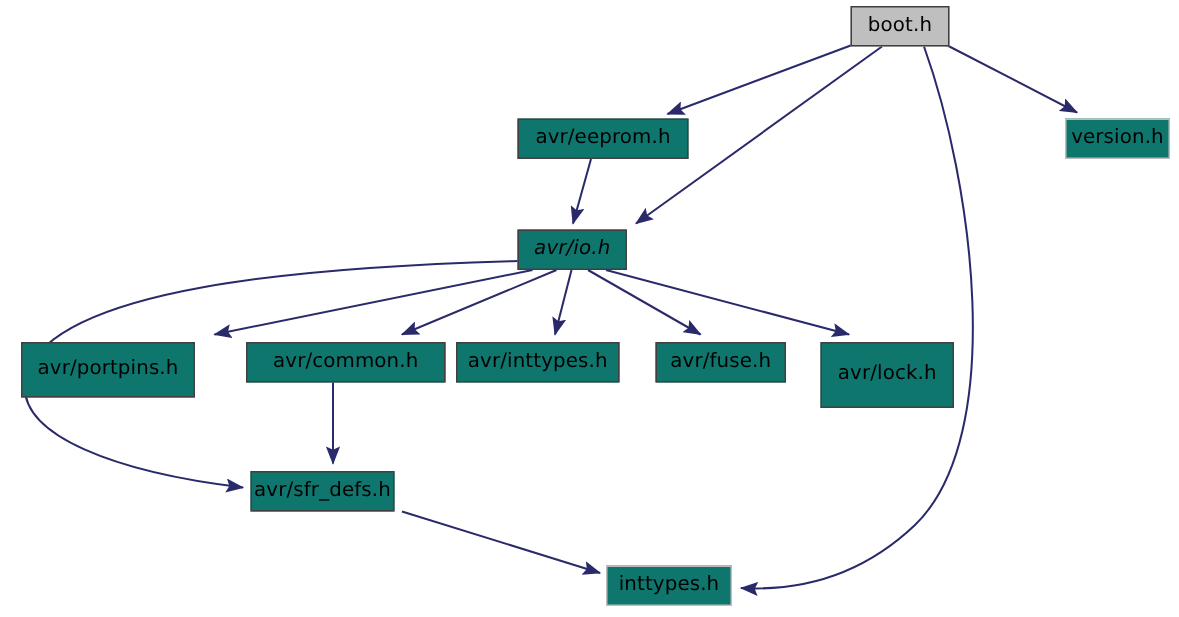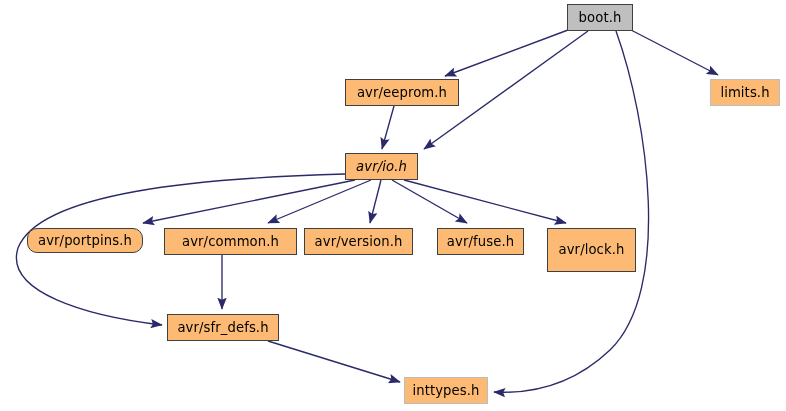--- a/index.html
+++ b/index.html
@@ -23,21 +23,21 @@
     width: 786px;
     height: 411px;
     pointer-events: none;
   }
   .node {
     position: absolute;
     box-sizing: border-box;
     display: flex;
     align-items: center;
     justify-content: center;
-    background: #fdba74;
+    background: #0f766e;
     border: 1px solid #404040;
     color: #000000;
     font-size: 13.2px;
     line-height: 1;
     white-space: nowrap;
     letter-spacing: 0.1px;
   }
   .node.current {
     background: #bfbfbf;
     border: 1px solid #404040;
@@ -78,40 +78,40 @@
       </g>
   </svg>
   <div id="node-group">
       <div class="node current" style="left: 567px; top: 4px; width: 66px; height: 27px;">
         <span class="node-label">boot.h</span>
       </div>
       <div class="node" style="left: 345px; top: 79px; width: 114px; height: 27px;">
         <span class="node-label">avr/eeprom.h</span>
       </div>
       <div class="node external" style="left: 710px; top: 79px; width: 70px; height: 27px;">
-        <span class="node-label">limits.h</span>
+        <span class="node-label">version.h</span>
       </div>
       <div class="node" style="left: 345px; top: 153px; width: 73px; height: 27px; font-style: italic;">
         <span class="node-label">avr/io.h</span>
       </div>
-      <div class="node" style="left: 27px; top: 228px; width: 116px; height: 25px; border-radius: 10px;">
+      <div class="node" style="left: 14px; top: 228px; width: 116px; height: 37px;">
         <span class="node-label">avr/portpins.h</span>
       </div>
       <div class="node" style="left: 164px; top: 228px; width: 133px; height: 27px;">
         <span class="node-label">avr/common.h</span>
       </div>
       <div class="node" style="left: 304px; top: 228px; width: 109px; height: 27px;">
-        <span class="node-label">avr/version.h</span>
+        <span class="node-label">avr/inttypes.h</span>
       </div>
       <div class="node" style="left: 437px; top: 228px; width: 87px; height: 27px;">
         <span class="node-label">avr/fuse.h</span>
       </div>
       <div class="node" style="left: 547px; top: 228px; width: 89px; height: 44px;">
         <span class="node-label">avr/lock.h</span>
       </div>
-      <div class="node" style="left: 167px; top: 314px; width: 112px; height: 27px;">
+      <div class="node" style="left: 167px; top: 314px; width: 96px; height: 27px;">
         <span class="node-label">avr/sfr_defs.h</span>
       </div>
       <div class="node external" style="left: 404px; top: 377px; width: 84px; height: 27px;">
         <span class="node-label">inttypes.h</span>
       </div>
     </div>
 </div>
 
 </body></html>

